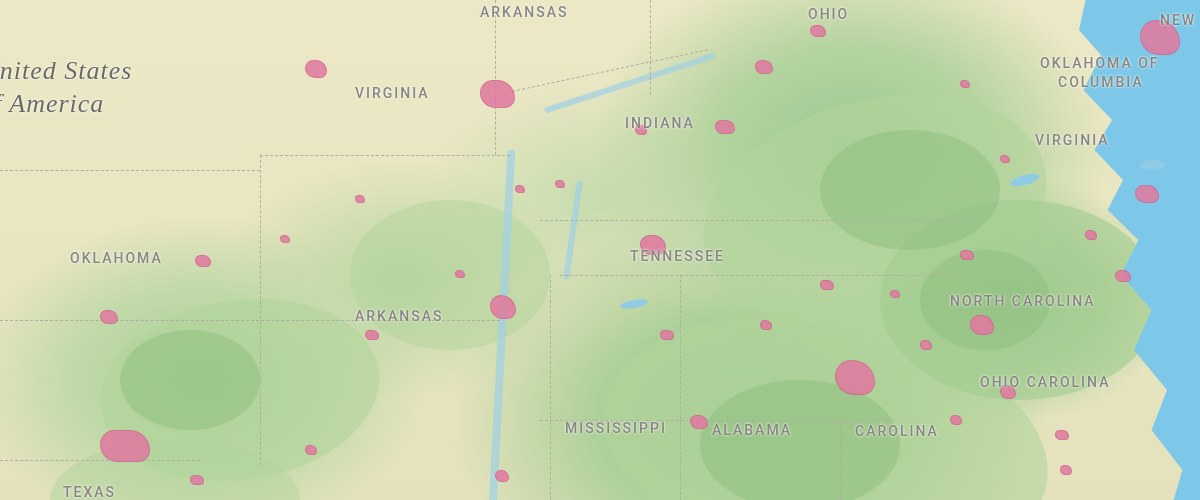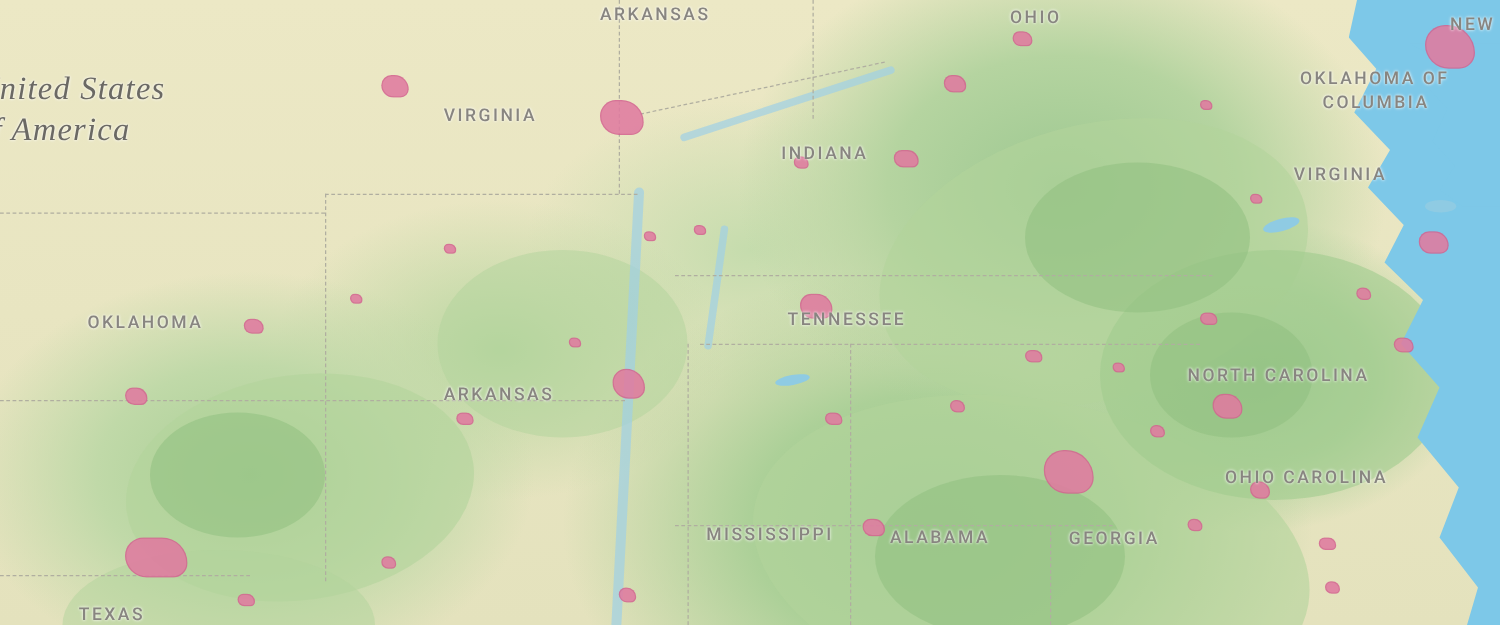--- a/index.html
+++ b/index.html
@@ -272,16 +272,16 @@
       <div class="label state" style="left: 1040px; top: 55px;">OKLAHOMA OF</div>
       <div class="label state" style="left: 1058px; top: 74px;">COLUMBIA</div>
       <div class="label state" style="left: 1035px; top: 132px;">VIRGINIA</div>
       <div class="label state" style="left: 70px; top: 250px;">OKLAHOMA</div>
       <div class="label state" style="left: 630px; top: 248px;">TENNESSEE</div>
       <div class="label state" style="left: 355px; top: 308px;">ARKANSAS</div>
       <div class="label state" style="left: 950px; top: 293px;">NORTH CAROLINA</div>
       <div class="label state" style="left: 980px; top: 374px;">OHIO CAROLINA</div>
       <div class="label state" style="left: 565px; top: 420px;">MISSISSIPPI</div>
       <div class="label state" style="left: 712px; top: 422px;">ALABAMA</div>
-      <div class="label state" style="left: 855px; top: 423px;">GEORGIA</div>
+      <div class="label state" style="left: 855px; top: 423px;">CAROLINA</div>
       <div class="label state" style="left: 18px; top: 484px; margin-left: 45px;">TEXAS</div>
     </div>
 </div>
 
 </body></html>

